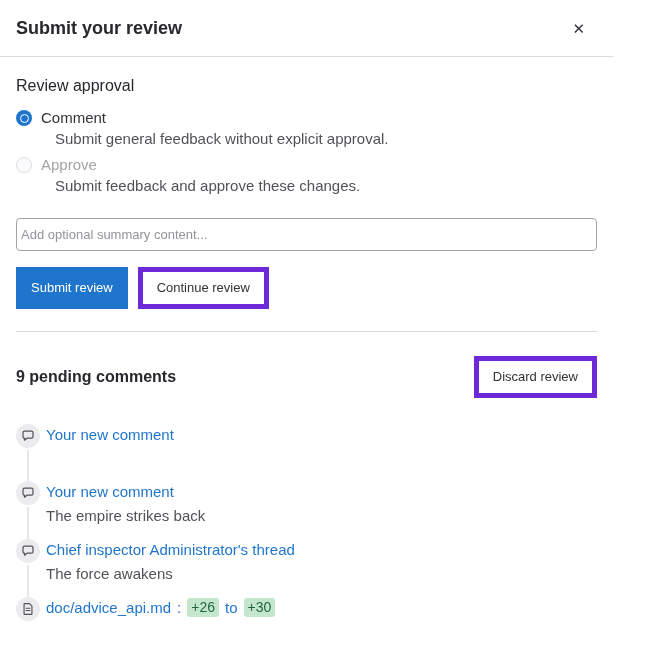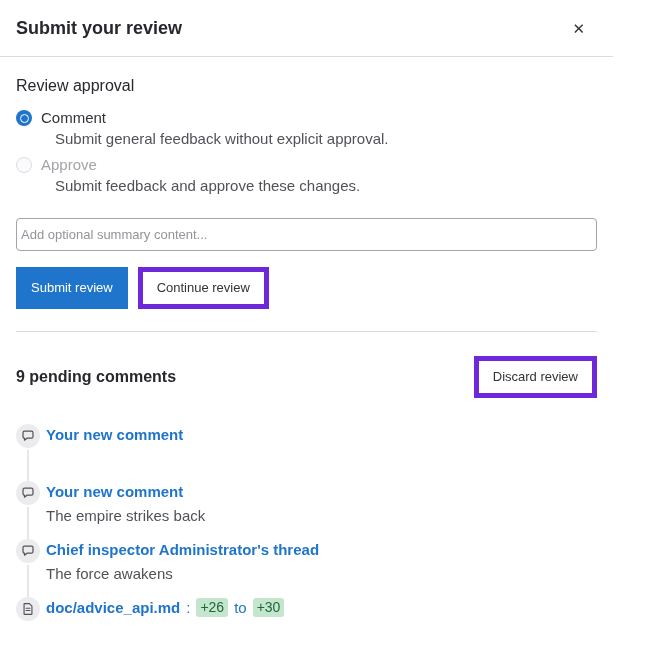--- a/index.html
+++ b/index.html
@@ -81,21 +81,21 @@
     content: ""; position: absolute; left: 11px; top: 26px; bottom: -15px;
     width: 2px; background: #e7e7ea;
   }
   .item-icon {
     position: absolute; left: 0; top: 0;
     width: 24px; height: 24px; border-radius: 50%;
     background: #ececef; color: #535158;
     display: flex; align-items: center; justify-content: center;
   }
   .item-icon svg { width: 14px; height: 14px; display: block; }
-  .item-title { font-size: 15px; font-weight: 700; color: #1f75cb; text-decoration: none; line-height: 21px; }
+  .item-title { font-size: 15px; font-weight: 400; color: #1f75cb; text-decoration: none; line-height: 21px; }
   .item-subtitle { font-size: 15px; color: #535158; line-height: 21px; margin-top: 3px; }
   .item-title-row { display: flex; align-items: center; gap: 6px; flex-wrap: wrap; }
   .file-sep { color: #1f75cb; font-size: 15px; }
   .line-badge {
     background: #c3e6cd; color: #24663b;
     font-size: 14px; line-height: 19px;
     padding: 0 4px; border-radius: 3px;
   }
   .to-text { color: #1f75cb; font-size: 15px; }
 </style>

